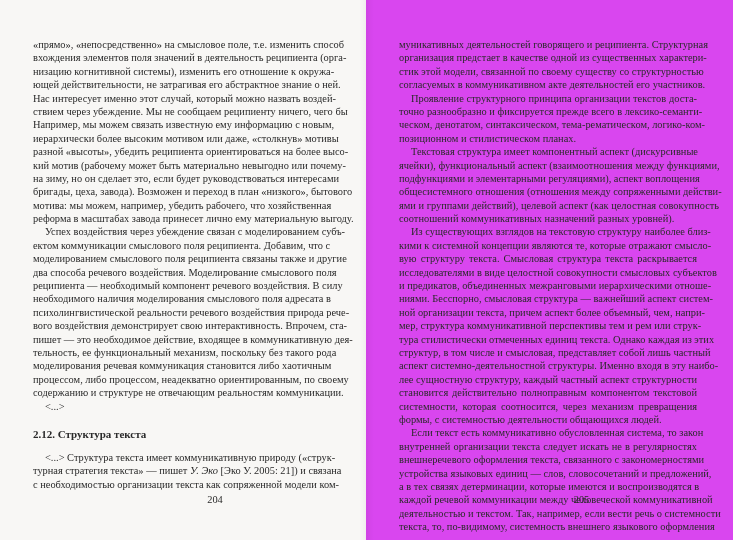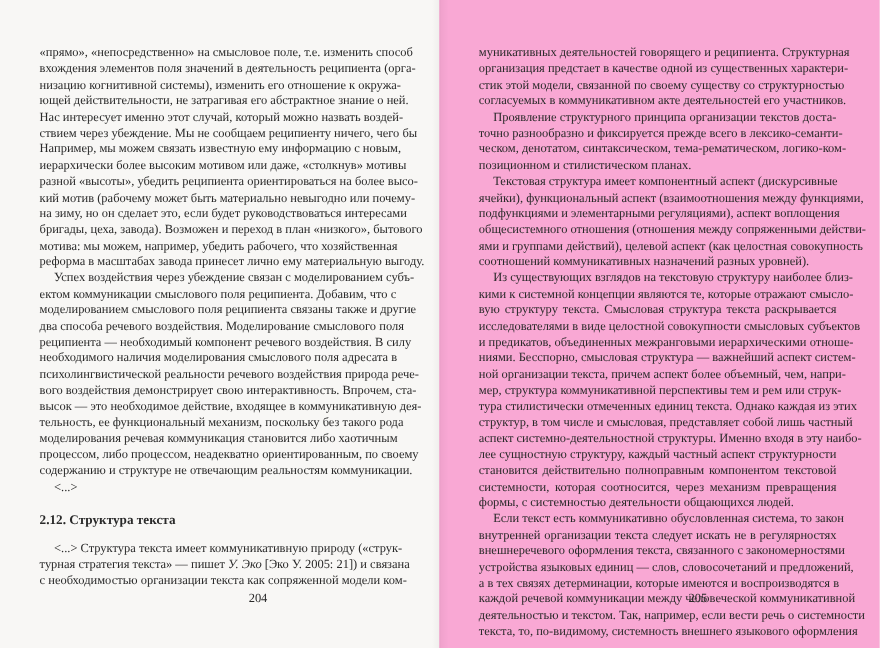--- a/index.html
+++ b/index.html
@@ -5,21 +5,21 @@
     html, body { margin: 0; padding: 0; }
     body {
       width: 733px; height: 540px; overflow: hidden;
       background: #f7f6f4;
       font-family: "Liberation Serif", "DejaVu Serif", serif;
       color: #2a2a2a;
       position: relative;
     }
     .spread { position: absolute; inset: 0; display: flex; }
     .page { position: relative; width: 366px; height: 540px; background: #f8f7f5; }
-    .page.right { width: 367px; background: #f9a8d4; }
+    .page.right { width: 367px; background: #d946ef; }
     .gutter {
       position: absolute; left: 360px; top: 0; width: 14px; height: 540px;
       background: linear-gradient(to right, rgba(0,0,0,0) 0%, rgba(0,0,0,0.035) 45%, rgba(0,0,0,0.05) 50%, rgba(0,0,0,0.035) 55%, rgba(0,0,0,0) 100%);
       pointer-events: none;
     }
     .text-block { position: absolute; top: 38px; }
     .page.left .text-block { left: 33px; width: 296px; }
     .page.right .text-block { left: 399px; left: 33px; width: 298px; }
     .line {
       font-size: 10.4px; line-height: 13.4px; height: 13.4px;
@@ -65,21 +65,21 @@
       </div>
       <div>
         <div class="line indent">Успех воздействия через убеждение связан с моделированием субъ-</div>
         <div class="line">ектом коммуникации смыслового поля реципиента. Добавим, что с</div>
         <div class="line">моделированием смыслового поля реципиента связаны также и другие</div>
         <div class="line">два способа речевого воздействия. Моделирование смыслового поля</div>
         <div class="line">реципиента — необходимый компонент речевого воздействия. В силу</div>
         <div class="line">необходимого наличия моделирования смыслового поля адресата в</div>
         <div class="line">психолингвистической реальности речевого воздействия природа рече-</div>
         <div class="line">вого воздействия демонстрирует свою интерактивность. Впрочем, ста-</div>
-        <div class="line">высок — это необходимое действие, входящее в коммуникативную дея-</div>
+        <div class="line">пишет — это необходимое действие, входящее в коммуникативную дея-</div>
         <div class="line">тельность, ее функциональный механизм, поскольку без такого рода</div>
         <div class="line">моделирования речевая коммуникация становится либо хаотичным</div>
         <div class="line">процессом, либо процессом, неадекватно ориентированным, по своему</div>
         <div class="line last">содержанию и структуре не отвечающим реальностям коммуникации.</div>
       </div>
       <div class="ellipsis">&lt;...&gt;</div>
       <div class="heading">2.12. Структура текста</div>
       <div>
         <div class="line indent">&lt;...&gt; Структура текста имеет коммуникативную природу («струк-</div>
         <div class="line"><span>турная стратегия текста» — пишет </span><i>У. Эко</i><span> [Эко У. 2005: 21]) и связана</span></div>

